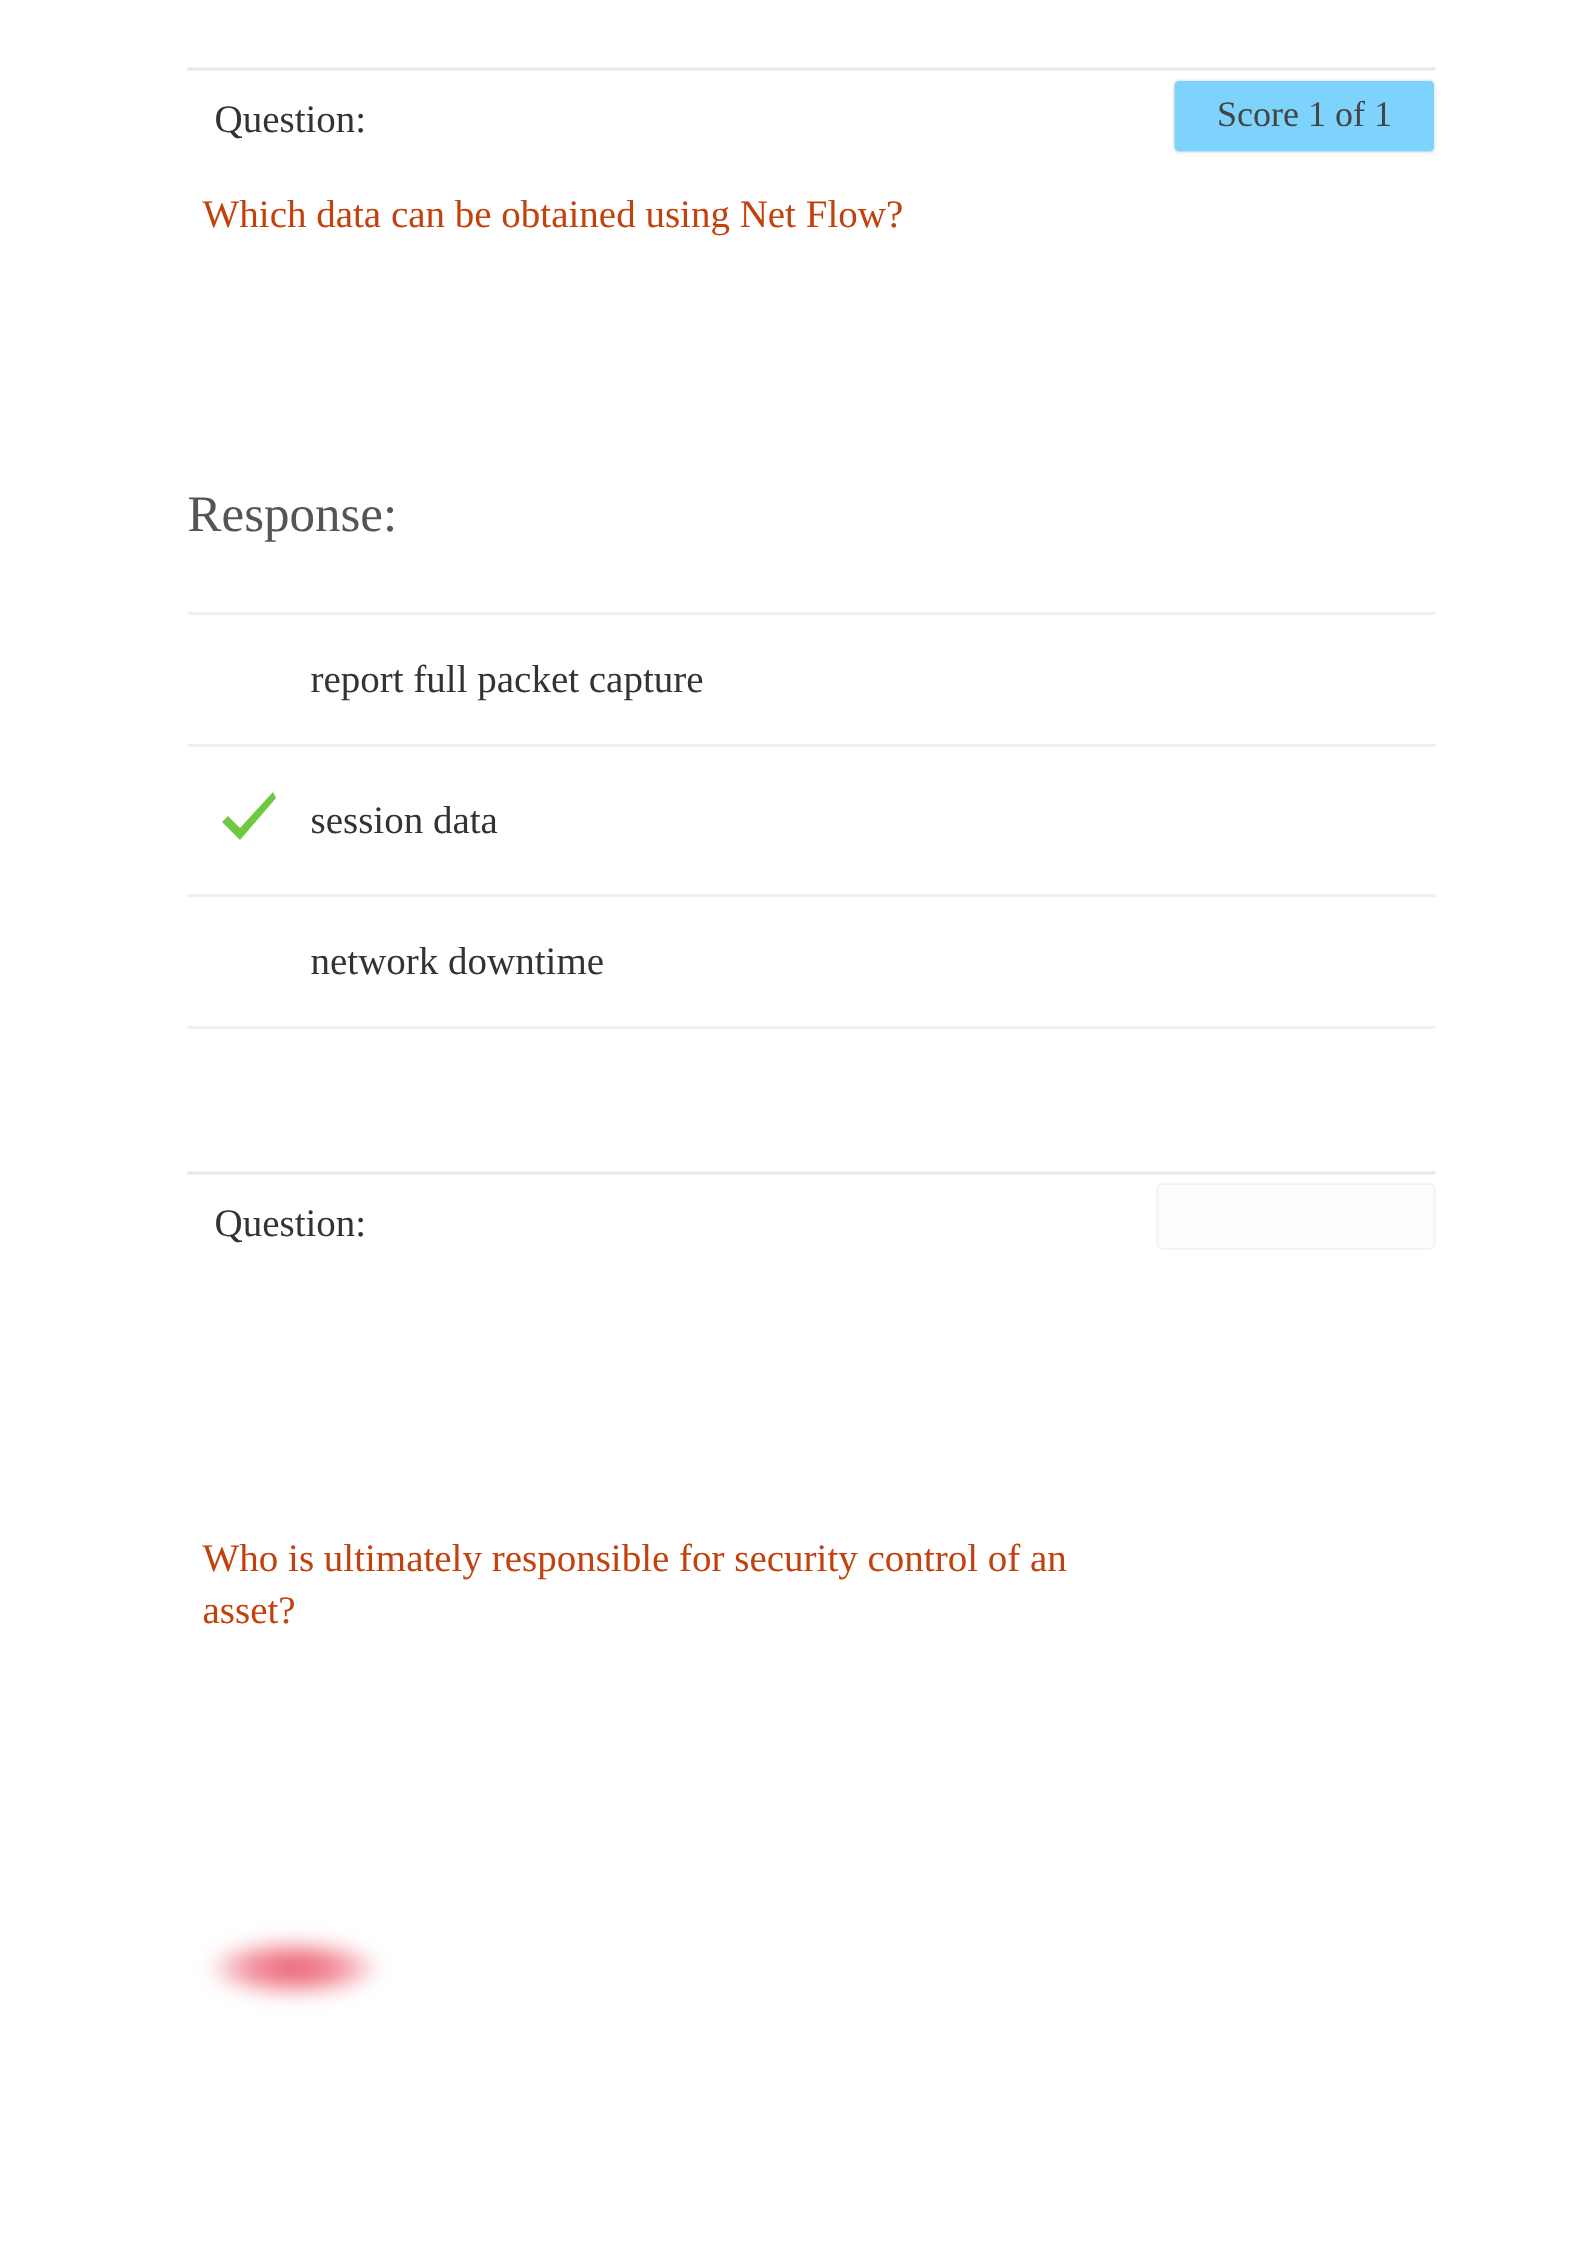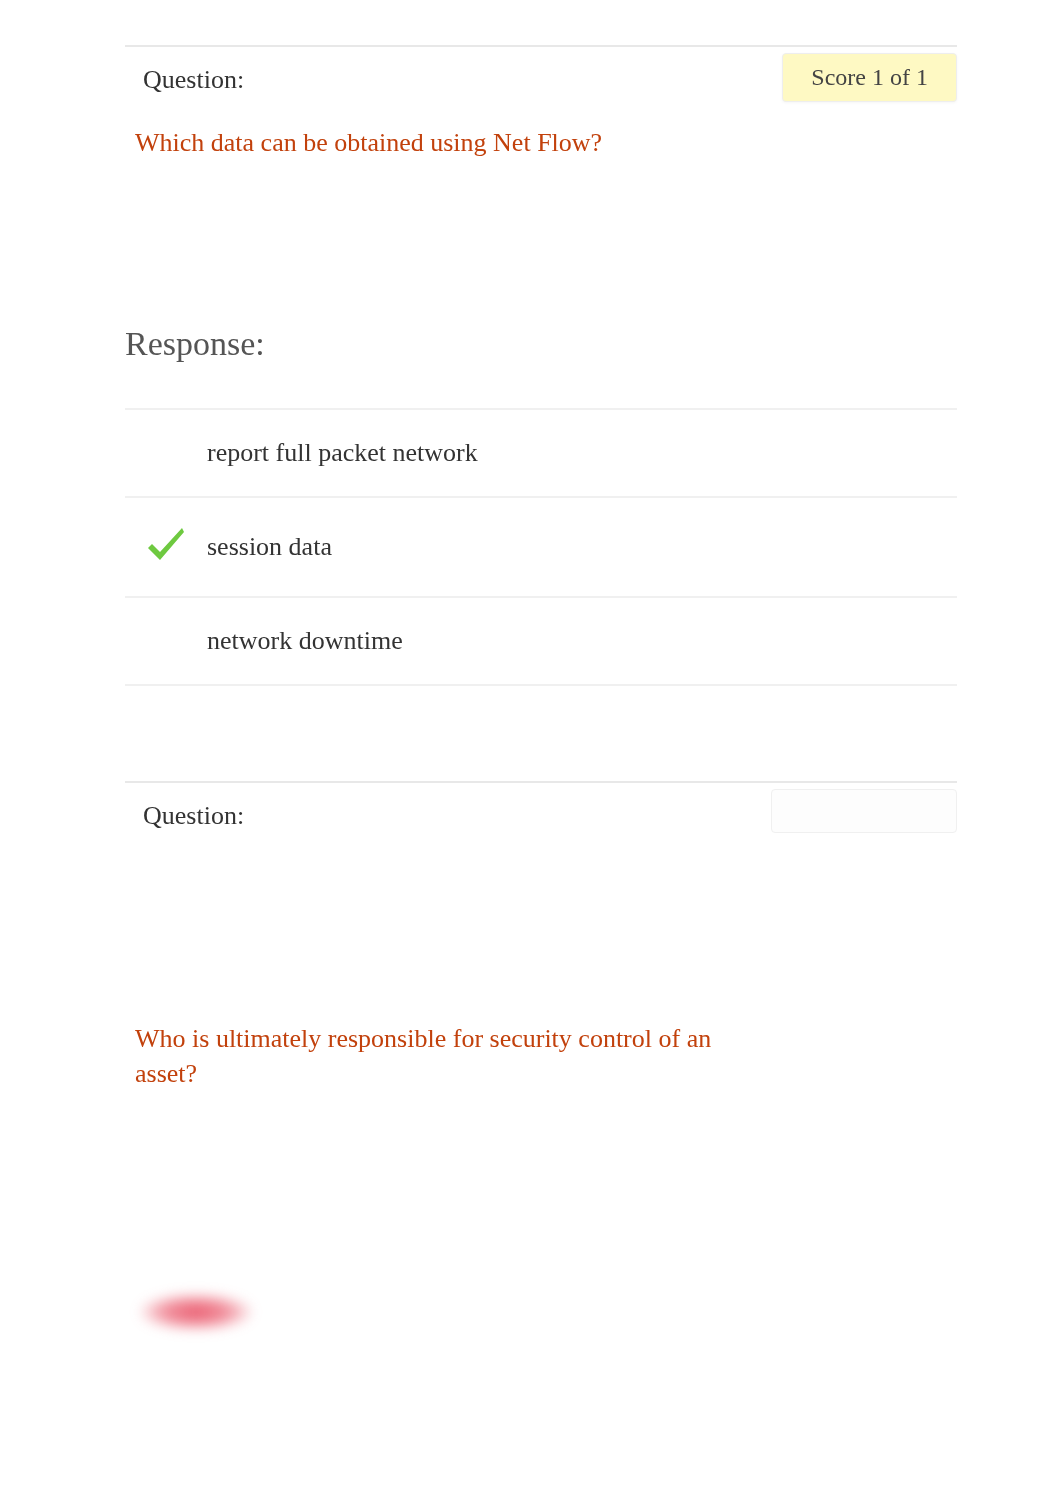--- a/index.html
+++ b/index.html
@@ -32,21 +32,21 @@
       font-size: 26px;
       color: #c2410c;
       margin-left: 10px;
       line-height: 1.35;
       max-width: 640px;
     }
     .score-badge {
       position: absolute;
       right: 0;
       top: 6px;
-      background: #fef9c3;
+      background: #7dd3fc;
       border: 1px solid #eeeeee;
       border-radius: 4px;
       padding: 10px 28px;
       font-size: 24px;
       color: #444444;
       box-shadow: 0 1px 3px rgba(0,0,0,0.04);
     }
     .empty-badge {
       position: absolute;
       right: 0;
@@ -114,21 +114,21 @@
     <div class="score-badge">Score 1 of 1</div>
     <div class="q-label">Question:</div>
     <div class="q-text">Which data can be obtained using Net Flow?</div>
 
     <div class="response-label">Response:</div>
 
     <div class="answers">
 
       <div class="answer-row">
         <div class="mark-cell"></div>
-        <div class="answer-text">report full packet network</div>
+        <div class="answer-text">report full packet capture</div>
       </div>
 
 
       <div class="answer-row">
         <div class="mark-cell">
           <svg class="check-icon" viewBox="0 0 48 42">
             <path d="M6 22 L18 34 L42 6 L40 2 L18 26 L10 18 Z"></path>
           </svg>
         </div>
         <div class="answer-text">session data</div>

